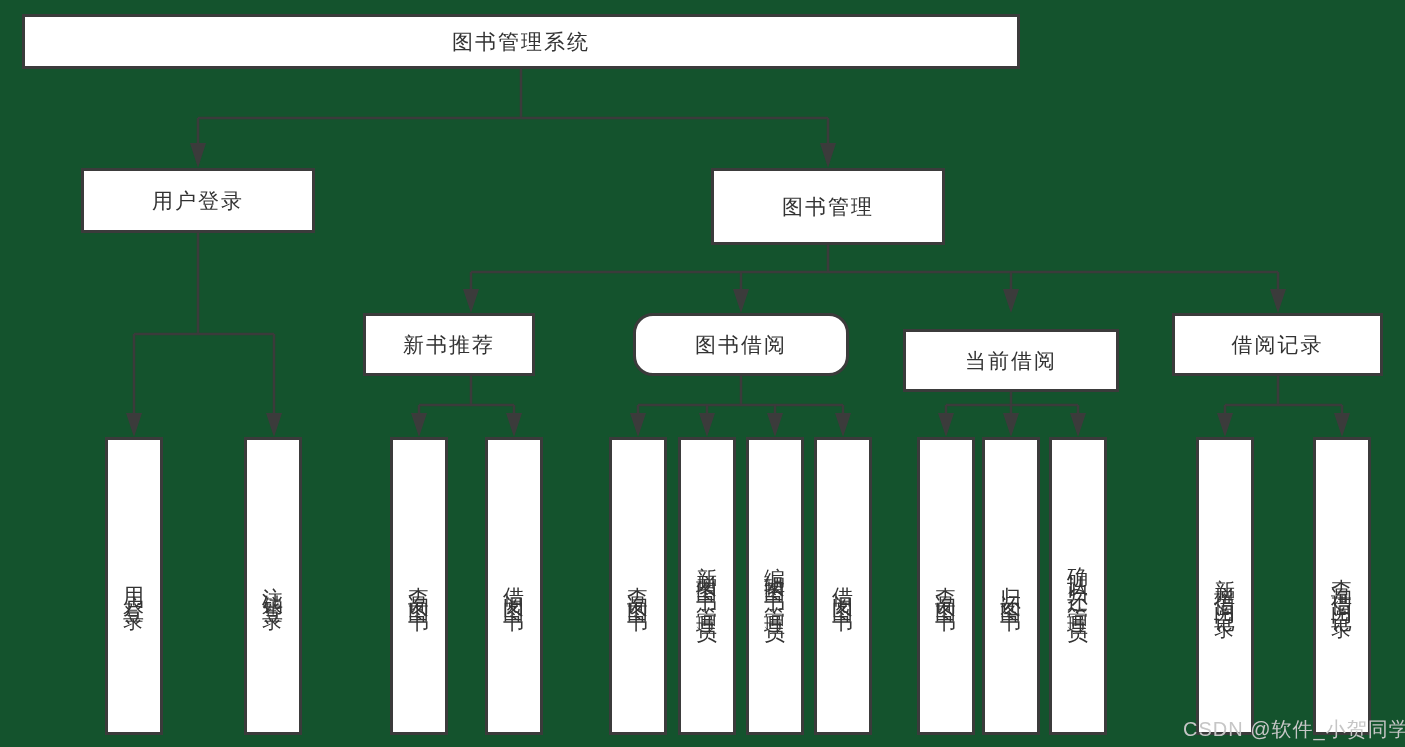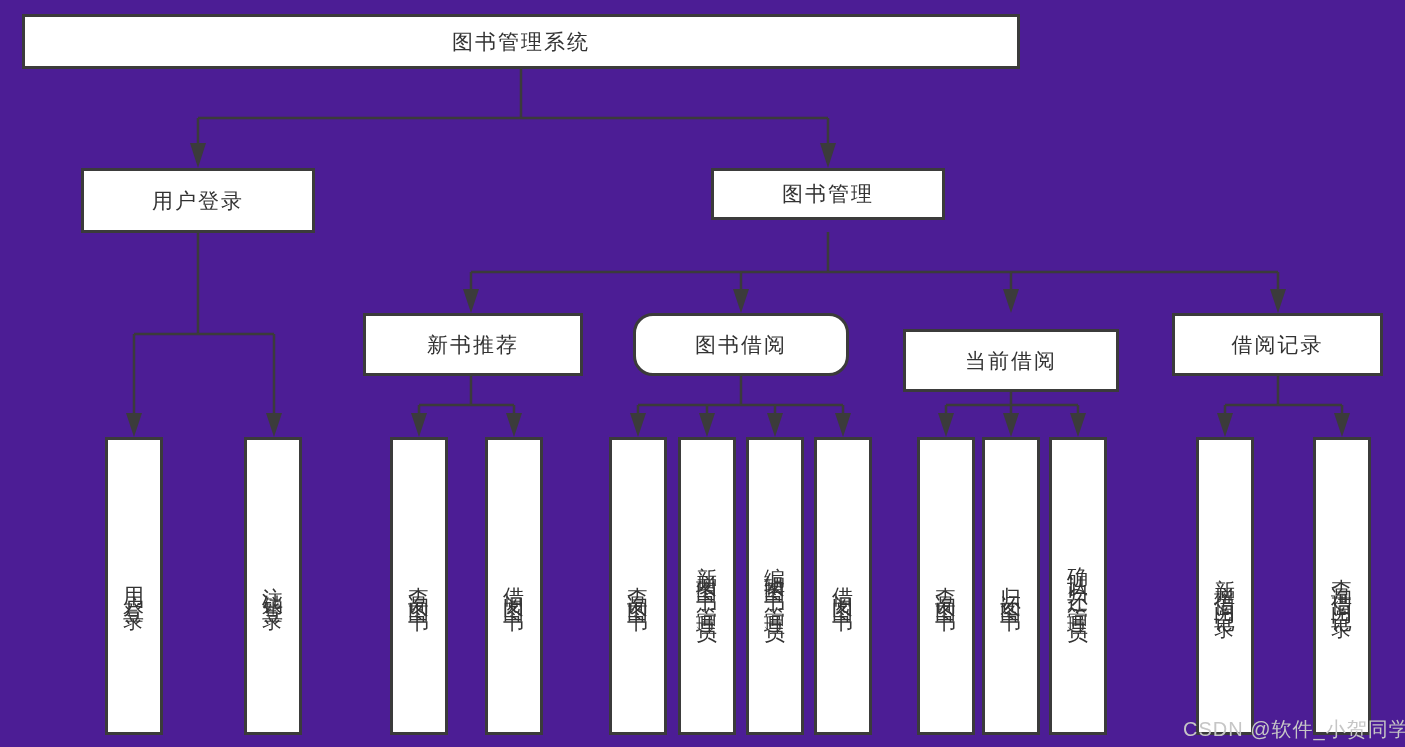--- a/index.html
+++ b/index.html
@@ -5,21 +5,21 @@
   html, body { margin: 0; padding: 0; background: #ffffff; }
   :root {
     --line: #3b3b3b;
     --text: #333333;
     --wm: #c6c6c6;
   }
   #canvas {
     position: relative;
     width: 1405px;
     height: 747px;
-    background: #4c1d95;
+    background: #14532d;
     font-family: "Liberation Sans", "DejaVu Sans", sans-serif;
     color: var(--text);
     overflow: hidden;
   }
   #wires { position: absolute; left: 0; top: 0; width: 1405px; height: 747px; }
   .node {
     position: absolute;
     border: 3px solid var(--line);
     background: #ffffff;
     box-sizing: border-box;
@@ -34,23 +34,23 @@
     text-orientation: mixed;
     font-size: 21px;
     letter-spacing: 8px;
     line-height: 1;
     white-space: nowrap;
   }
   
   #n-root  { left: 22px;   top: 14px;  width: 998px; height: 55px; }
   
   #n-login { left: 81px;   top: 168px; width: 234px; height: 65px; }
-  #n-mgmt  { left: 711px;  top: 168px; width: 234px; height: 52px; text-align: center; }
-  
-  #n-rec   { left: 363px;  top: 313px; width: 220px; height: 63px; }
+  #n-mgmt  { left: 711px;  top: 168px; width: 234px; height: 77px; text-align: center; }
+  
+  #n-rec   { left: 363px;  top: 313px; width: 172px; height: 63px; }
   #n-bor   { left: 633px;  top: 313px; width: 216px; height: 63px; border-radius: 20px; }
   #n-cur   { left: 903px;  top: 313px; width: 216px; height: 63px; margin-top: 16px; }
   #n-his   { left: 1172px; top: 313px; width: 211px; height: 63px; }
   
   .leaf { top: 437px; width: 58px; height: 298px; }
   #l-01 { left: 105px; }  #l-02 { left: 244px; }
   #l-03 { left: 390px; }  #l-04 { left: 485px; }
   #l-05 { left: 609px; }  #l-06 { left: 678px; }
   #l-07 { left: 746px; }  #l-08 { left: 814px; }
   #l-09 { left: 917px; }  #l-10 { left: 982px; }

